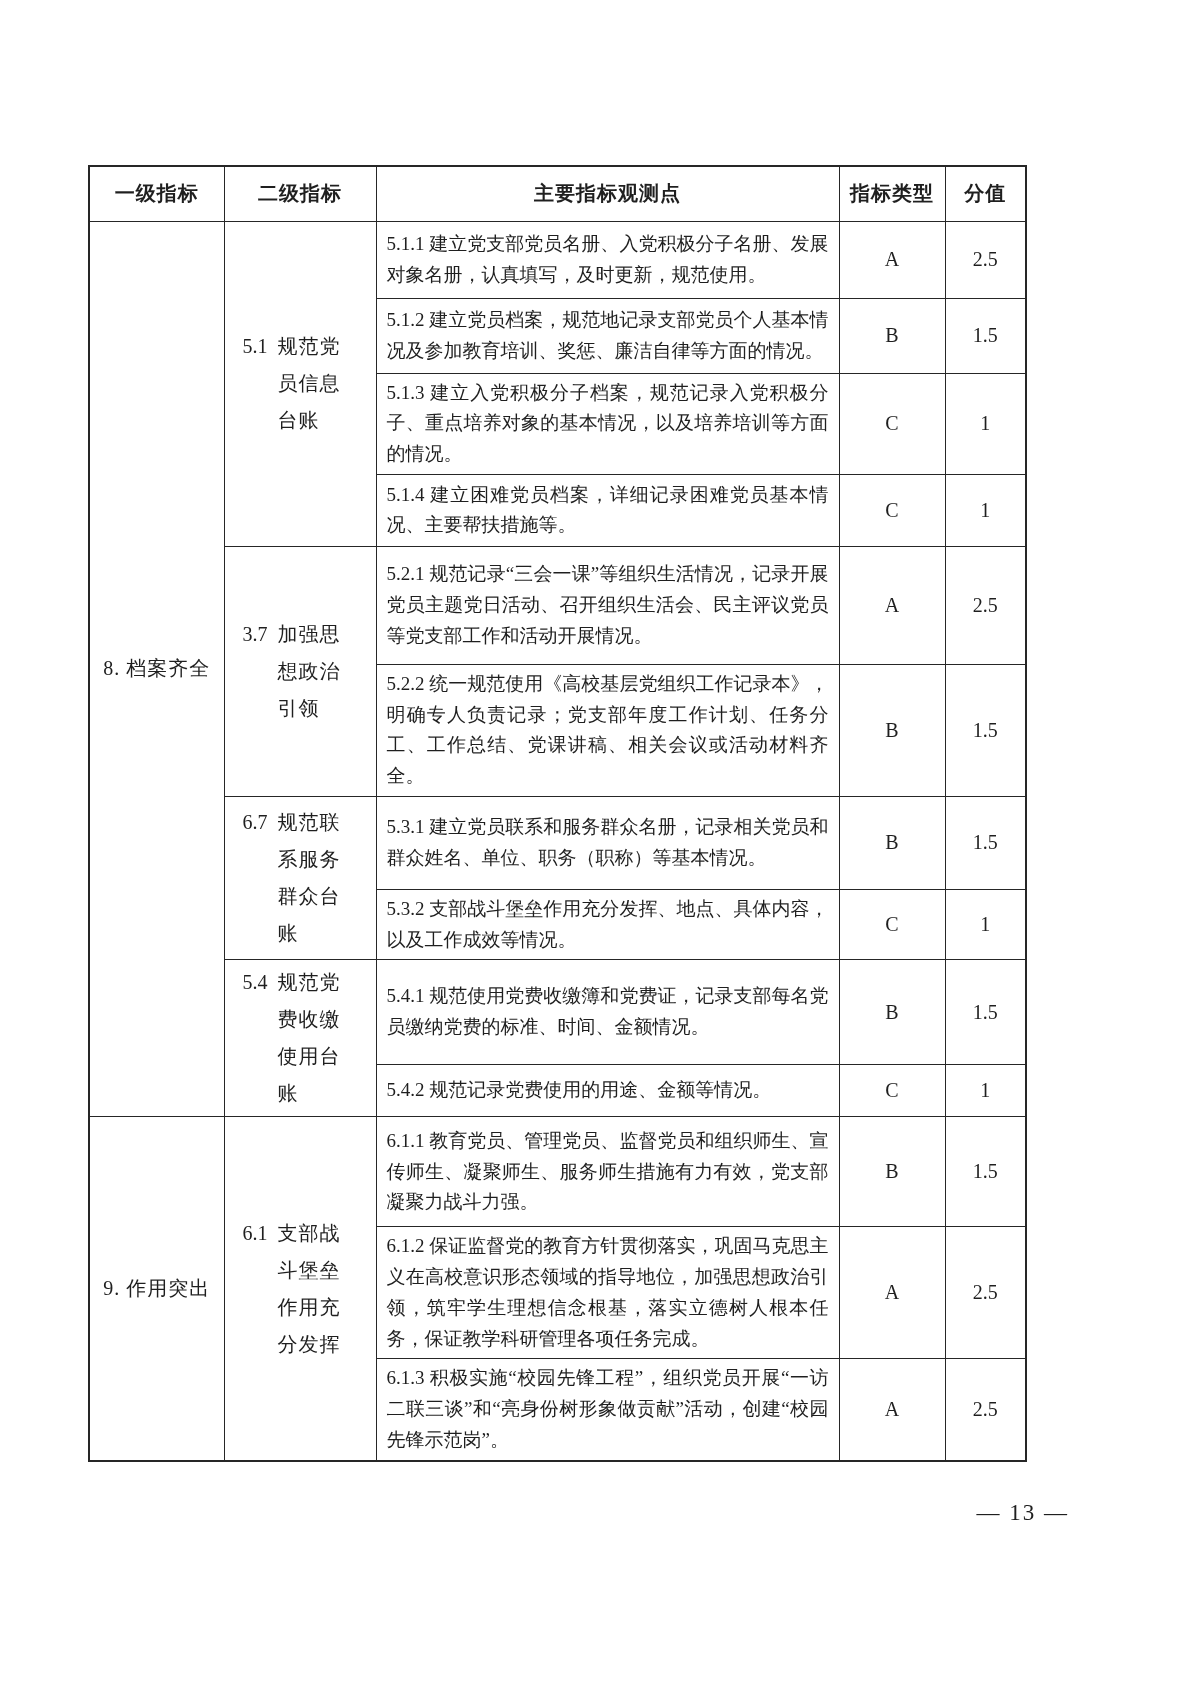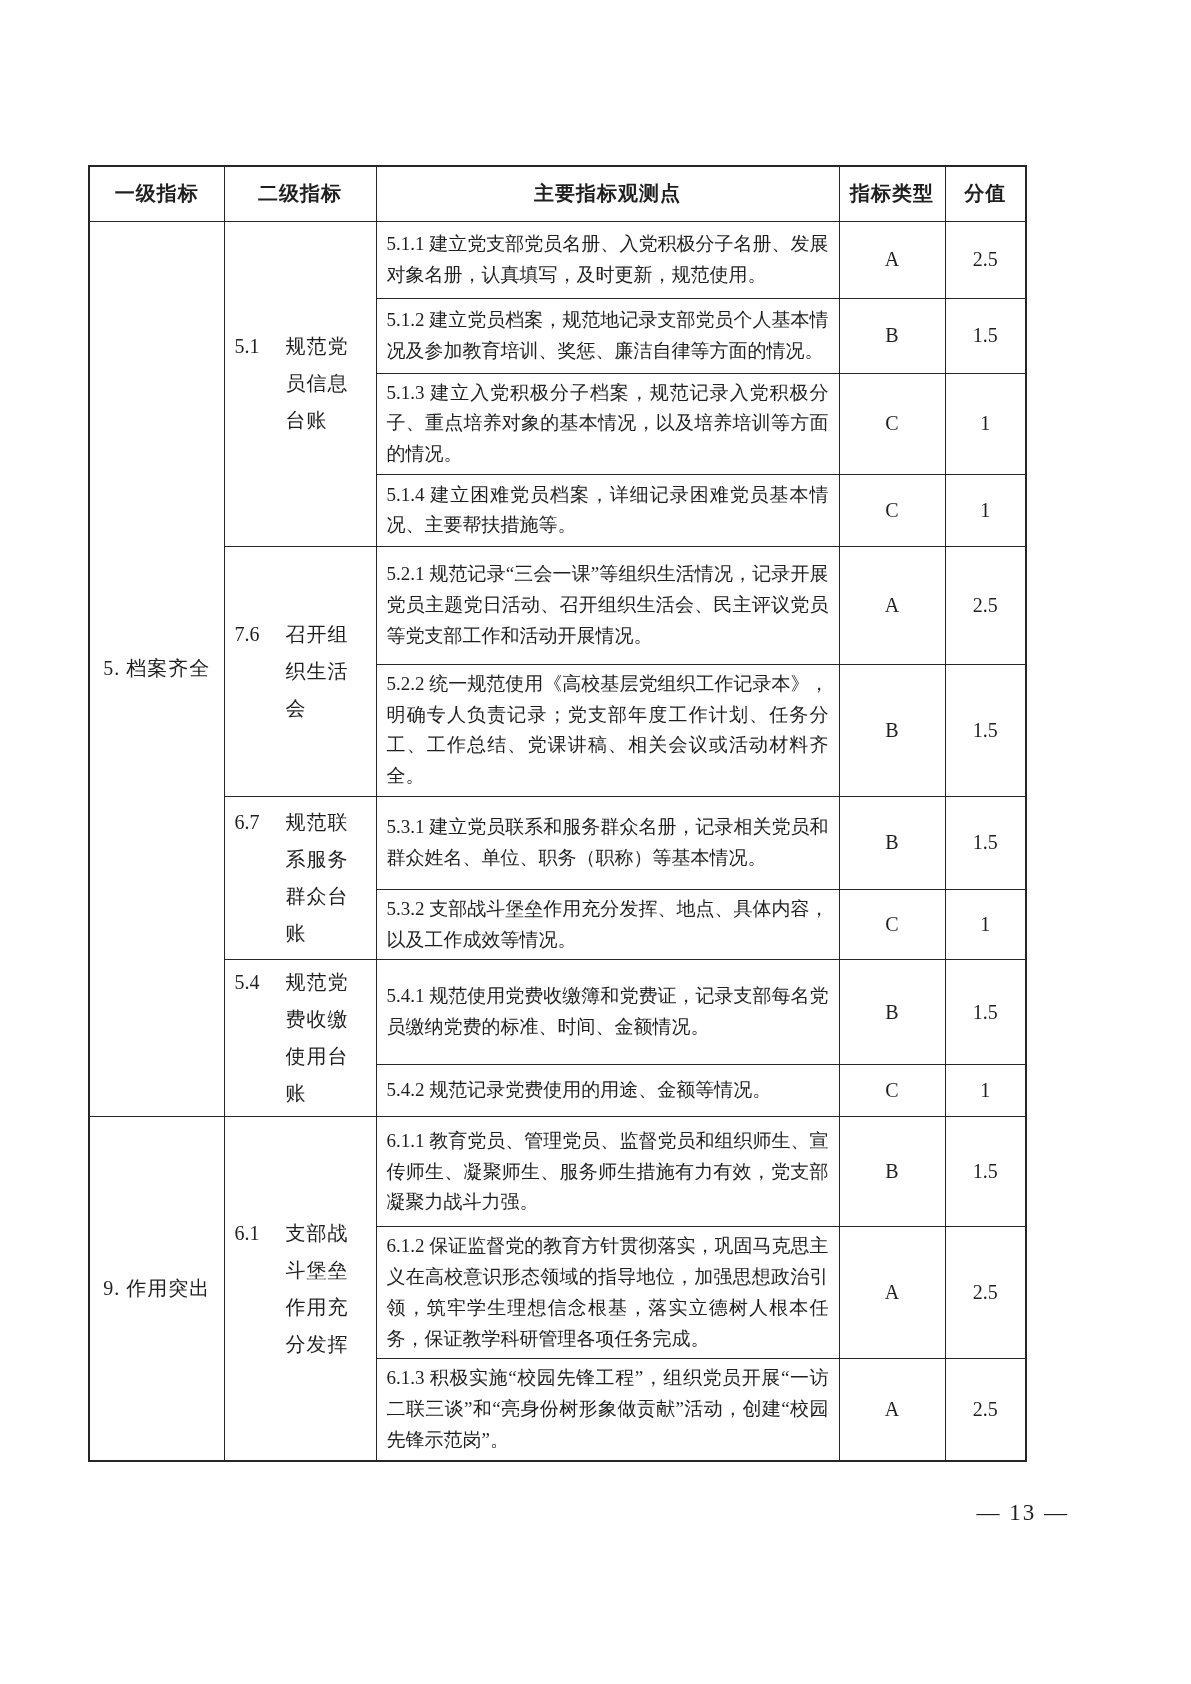--- a/index.html
+++ b/index.html
@@ -37,21 +37,21 @@
   }
   td.l1{
     font-size:20px;
     text-align:center;
     letter-spacing:1px;
     white-space:nowrap;
   }
   td.l2{padding:4px 6px;}
   .l2wrap{
     display:flex;
-    justify-content:space-between;
+    justify-content:center;
     align-items:flex-start;
     gap:10px;
     font-size:20px;
     line-height:1.85;
   }
   .l2num{flex:none;}
   .l2label{width:4em;letter-spacing:1px;}
   td.obs{
     font-size:19px;
     line-height:1.62;
@@ -89,21 +89,21 @@
       <tr>
         <th class="hdr">一级指标</th>
         <th class="hdr">二级指标</th>
         <th class="hdr">主要指标观测点</th>
         <th class="hdr">指标类型</th>
         <th class="hdr">分值</th>
       </tr>
     </thead>
     <tbody>
       <tr style="height:77px">
-        <td class="l1" rowspan="10">5. 档案齐全</td>
+        <td class="l1" rowspan="10">8. 档案齐全</td>
         <td class="l2" rowspan="4">
           <div class="l2wrap">
             <span class="l2num">5.1</span>
             <span class="l2label">规范党员信息台账</span>
           </div>
         </td>
         <td class="obs">5.1.1 建立党支部党员名册、入党积极分子名册、发展对象名册，认真填写，及时更新，规范使用。</td>
         <td class="type">A</td>
         <td class="score">2.5</td>
       </tr>
@@ -118,22 +118,22 @@
         <td class="score">1</td>
       </tr>
       <tr style="height:72px">
         <td class="obs">5.1.4 建立困难党员档案，详细记录困难党员基本情况、主要帮扶措施等。</td>
         <td class="type">C</td>
         <td class="score">1</td>
       </tr>
       <tr style="height:118px">
         <td class="l2" rowspan="2">
           <div class="l2wrap">
-            <span class="l2num">7.6</span>
-            <span class="l2label">召开组织生活会</span>
+            <span class="l2num">3.7</span>
+            <span class="l2label">加强思想政治引领</span>
           </div>
         </td>
         <td class="obs">5.2.1 规范记录“三会一课”等组织生活情况，记录开展党员主题党日活动、召开组织生活会、民主评议党员等党支部工作和活动开展情况。</td>
         <td class="type">A</td>
         <td class="score">2.5</td>
       </tr>
       <tr style="height:86px">
         <td class="obs">5.2.2 统一规范使用《高校基层党组织工作记录本》，明确专人负责记录；党支部年度工作计划、任务分工、工作总结、党课讲稿、相关会议或活动材料齐全。</td>
         <td class="type">B</td>
         <td class="score">1.5</td>

